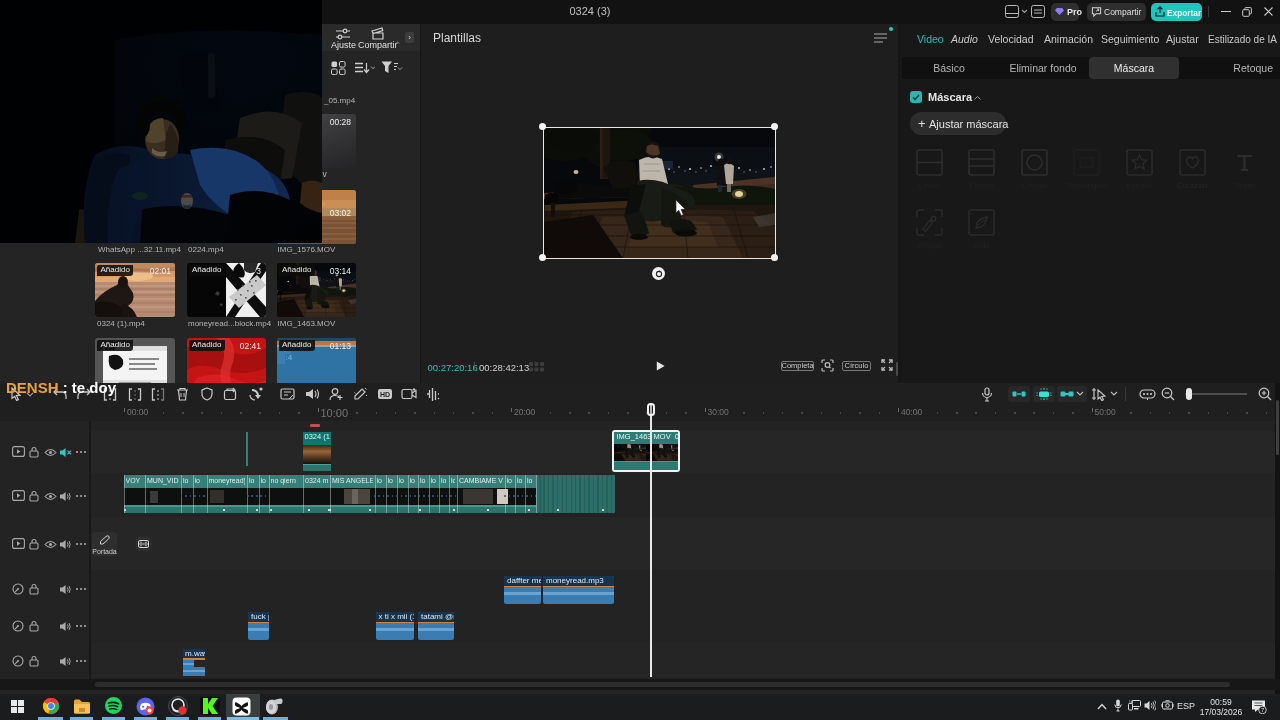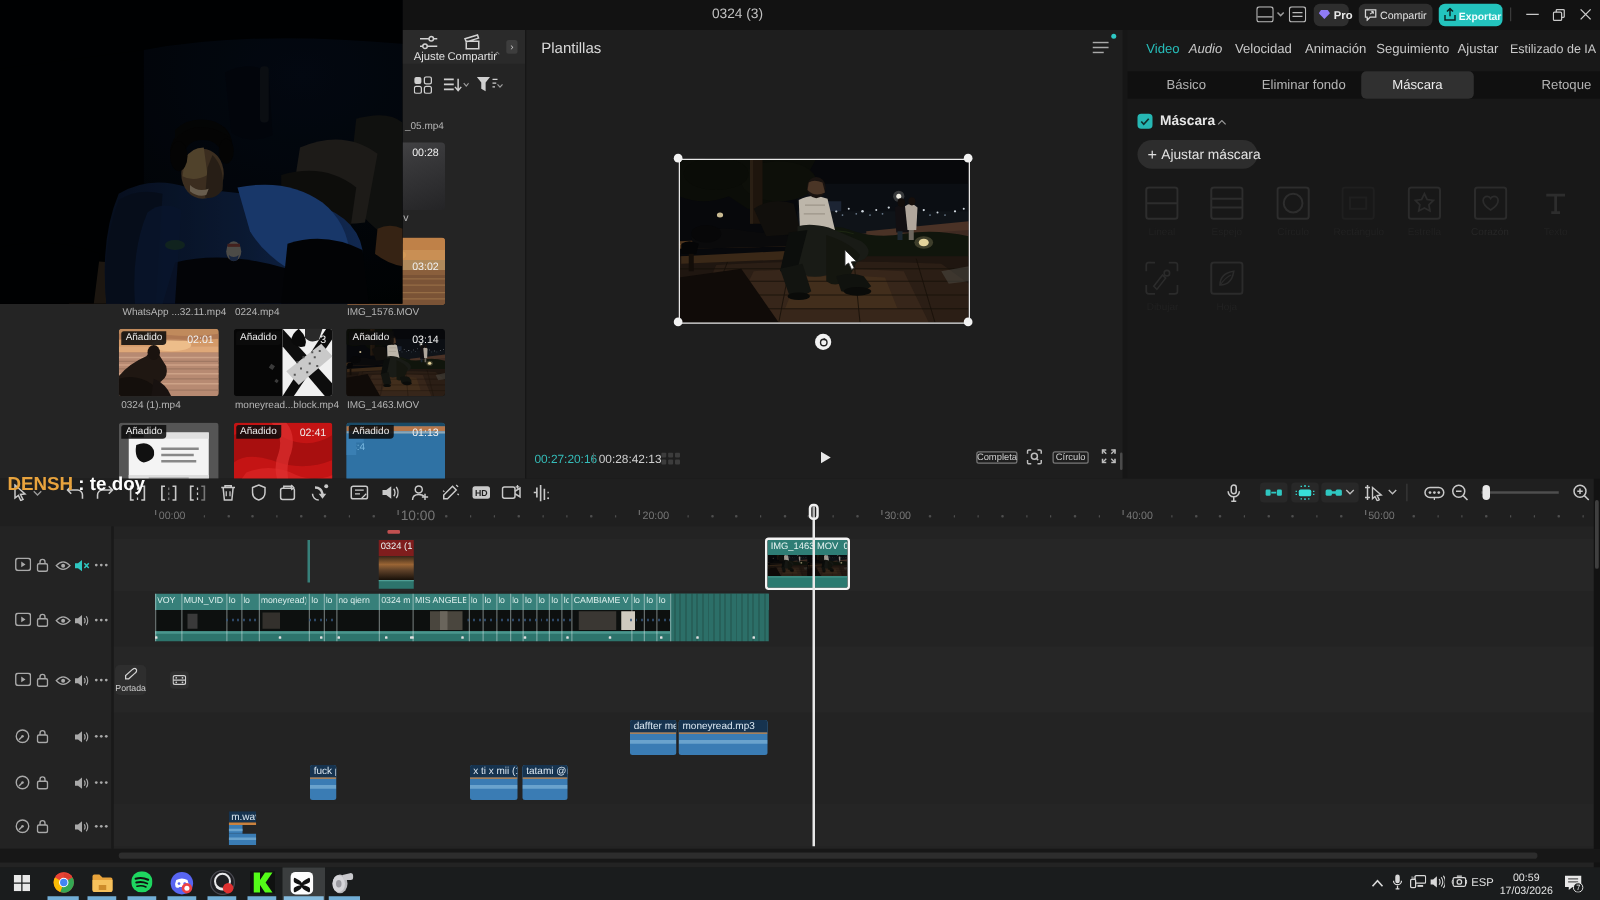--- a/index.html
+++ b/index.html
@@ -950,21 +950,21 @@
         <div style="position: absolute; left: 308px; top: 125.5px; width: 2.2px; height: 2.2px; background: rgb(222, 222, 222); border-radius: 0.5px;"></div>
         <div style="position: absolute; left: 328.4px; top: 125.5px; width: 2.2px; height: 2.2px; background: rgb(222, 222, 222); border-radius: 0.5px;"></div>
         <div style="position: absolute; left: 369.2px; top: 125.5px; width: 2.2px; height: 2.2px; background: rgb(222, 222, 222); border-radius: 0.5px;"></div>
         <div style="position: absolute; left: 419.1px; top: 125.5px; width: 2.2px; height: 2.2px; background: rgb(222, 222, 222); border-radius: 0.5px;"></div>
         <div style="position: absolute; left: 453px; top: 125.5px; width: 2.2px; height: 2.2px; background: rgb(222, 222, 222); border-radius: 0.5px;"></div>
         <div style="position: absolute; left: 487px; top: 125.5px; width: 2.2px; height: 2.2px; background: rgb(222, 222, 222); border-radius: 0.5px;"></div>
         <div style="position: absolute; left: 527.8px; top: 125.5px; width: 2.2px; height: 2.2px; background: rgb(222, 222, 222); border-radius: 0.5px;"></div>
         <div style="position: absolute; left: 557.2px; top: 125.5px; width: 2.2px; height: 2.2px; background: rgb(222, 222, 222); border-radius: 0.5px;"></div>
         <div style="position: absolute; left: 601.6px; top: 125.5px; width: 2.2px; height: 2.2px; background: rgb(222, 222, 222); border-radius: 0.5px;"></div>
         <div style="position: absolute; left: 246px; top: 49px; width: 2px; height: 34px; background: rgb(55, 128, 122);"></div>
-        <div style="position: absolute; left: 302.5px; top: 49px; width: 28px; height: 13px; background: #7f1d1d; overflow: hidden; font-size: 7.5px; color: rgb(232, 244, 242); white-space: nowrap; padding-left: 2px;">0324 (1</div>
+        <div style="position: absolute; left: 302.5px; top: 49px; width: 28px; height: 13px; background: #0f766e; overflow: hidden; font-size: 7.5px; color: rgb(232, 244, 242); white-space: nowrap; padding-left: 2px;">0324 (1</div>
         <div style="position: absolute; left: 302.5px; top: 62px; width: 28px; height: 19px; background: linear-gradient(rgb(58, 40, 24) 0%, rgb(154, 101, 53) 35%, rgb(93, 64, 40) 60%, rgb(23, 16, 9) 100%);"></div>
         <div style="position: absolute; left: 302.5px; top: 81px; width: 28px; height: 7px; background: rgb(45, 116, 108); border-top: 1.5px solid rgb(80, 158, 149);"></div>
         <div style="position: absolute; left: 611.5px; top: 47px; width: 68px; height: 42px; border: 2px solid rgb(244, 244, 244); border-radius: 3px; background: rgb(13, 16, 15); overflow: hidden; box-sizing: border-box;">
           <div style="position: absolute; left: 0px; top: 0px; width: 64px; height: 11.5px; background: rgb(46, 125, 117); font-size: 7.5px; color: rgb(232, 244, 242); white-space: nowrap; overflow: hidden; padding-left: 3px;">IMG_1463 MOV&nbsp;&nbsp;0</div>
           <div style="position: absolute; left: 0px; top: 11.5px; width: 64px; height: 17px; overflow: hidden; filter: brightness(0.85) saturate(0.9);">
             <svg width="32" height="17" viewBox="0 30 232 101" preserveAspectRatio="none" style="position:absolute;left:0;top:0;">
               <use href="#nightscene"></use>
             </svg>
             <svg width="32" height="17" viewBox="0 30 232 101" preserveAspectRatio="none" style="position:absolute;left:32px;top:0;">
               <use href="#nightscene"></use>

